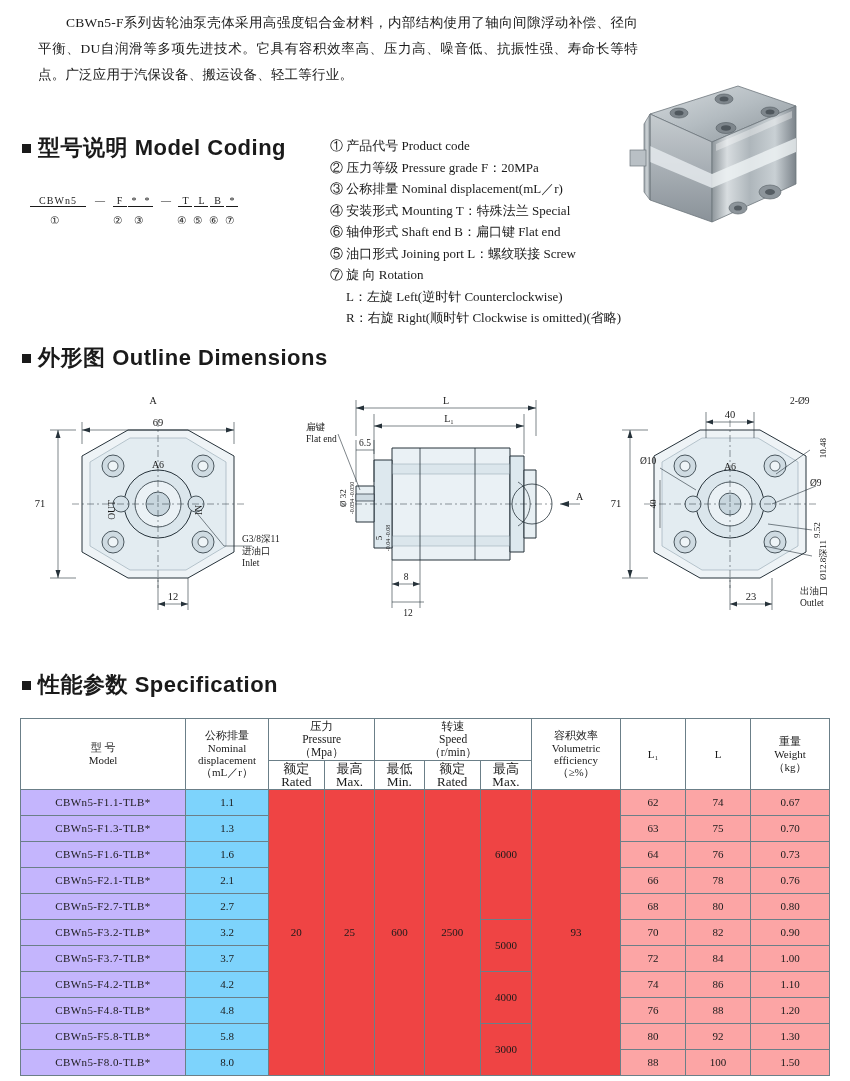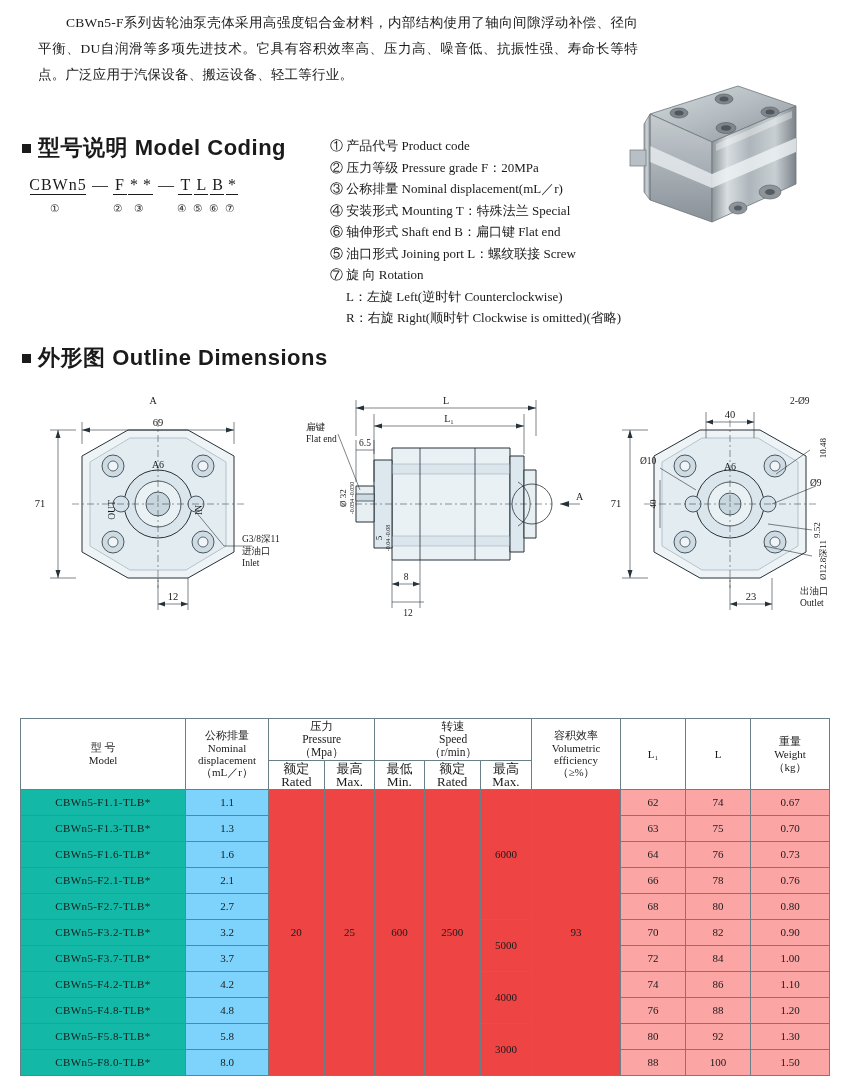--- a/index.html
+++ b/index.html
@@ -37,22 +37,22 @@
   .sec-head .en { font-weight:bold; }
 
   #sec-model { left:22px; top:133px; }
   #sec-outline { left:22px; top:343px; }
   #sec-spec { left:22px; top:670px; }
 
   
   .coding { position:absolute; left:28px; top:172px; width:270px; }
   .coding-row {
     font-family:"Liberation Serif", serif;
-    font-size:16px; letter-spacing:1px;
-    display:flex; align-items:flex-end; height:22px;
+    font-size:10px; letter-spacing:1px;
+    display:flex; align-items:flex-end; height:22px;margin-top:12px;
   }
   .coding-row .c { display:inline-block; text-align:center; }
   .dash { letter-spacing:0; }
   .coding-bars { position:relative; height:8px; }
   .coding-bars .bar { position:absolute; top:0; height:1px; background:#1a1a1a; }
   .coding-nums {
     position:relative; height:16px; font-size:10.5px;
   }
   .coding-nums span { position:absolute; top:0; }
 
@@ -84,21 +84,21 @@
     border:1px solid #6b7f88;
     text-align:center;
     vertical-align:middle;
     padding:1px 2px;
     line-height:13px;
   }
   table.spec thead th { font-weight:normal; background:#fff; }
   .hdr-group { font-size:11.5px; }
   .hdr-sub { font-size:13px; }
   td.model-cell {
-    font-size:11px; letter-spacing:0.4px; background:#14b8a6;
+    font-size:11px; letter-spacing:0.4px; background:#c4b5fd;
     white-space:nowrap;
   }
   td.val { background:#7dd3fc; }
   td.plain { background:#fca5a5; }
   td.shade { background:#ef4444; }
   .rowh { height:26px; }
 </style>
 </head>
 <body>
 
@@ -430,20 +430,24 @@
         <g fill="#1a1a1a" stroke="none" font-size="9">
           <text transform="translate(806,70) rotate(-90)" text-anchor="middle">10.48</text>
           <text transform="translate(800,152) rotate(-90)" text-anchor="middle">9.52</text>
           <text transform="translate(806,182) rotate(-90)" text-anchor="middle">Ø12.8深11</text>
           <text transform="translate(636,126) rotate(-90)" text-anchor="middle">40</text>
         </g>
       </g>
     </svg>
   </div>
 
+  <div class="sec-head" id="sec-spec">
+    <span class="sq"></span><span class="cn">性能参数</span>
+    <span class="en">Specification</span>
+  </div>
 
   <div class="spec-wrap">
     <table class="spec">
       <thead>
         <tr>
           <th rowspan="2" style="width:160px">
             <div>型  号</div>
             <div>Model</div>
           </th>
           <th rowspan="2" style="width:78px">

